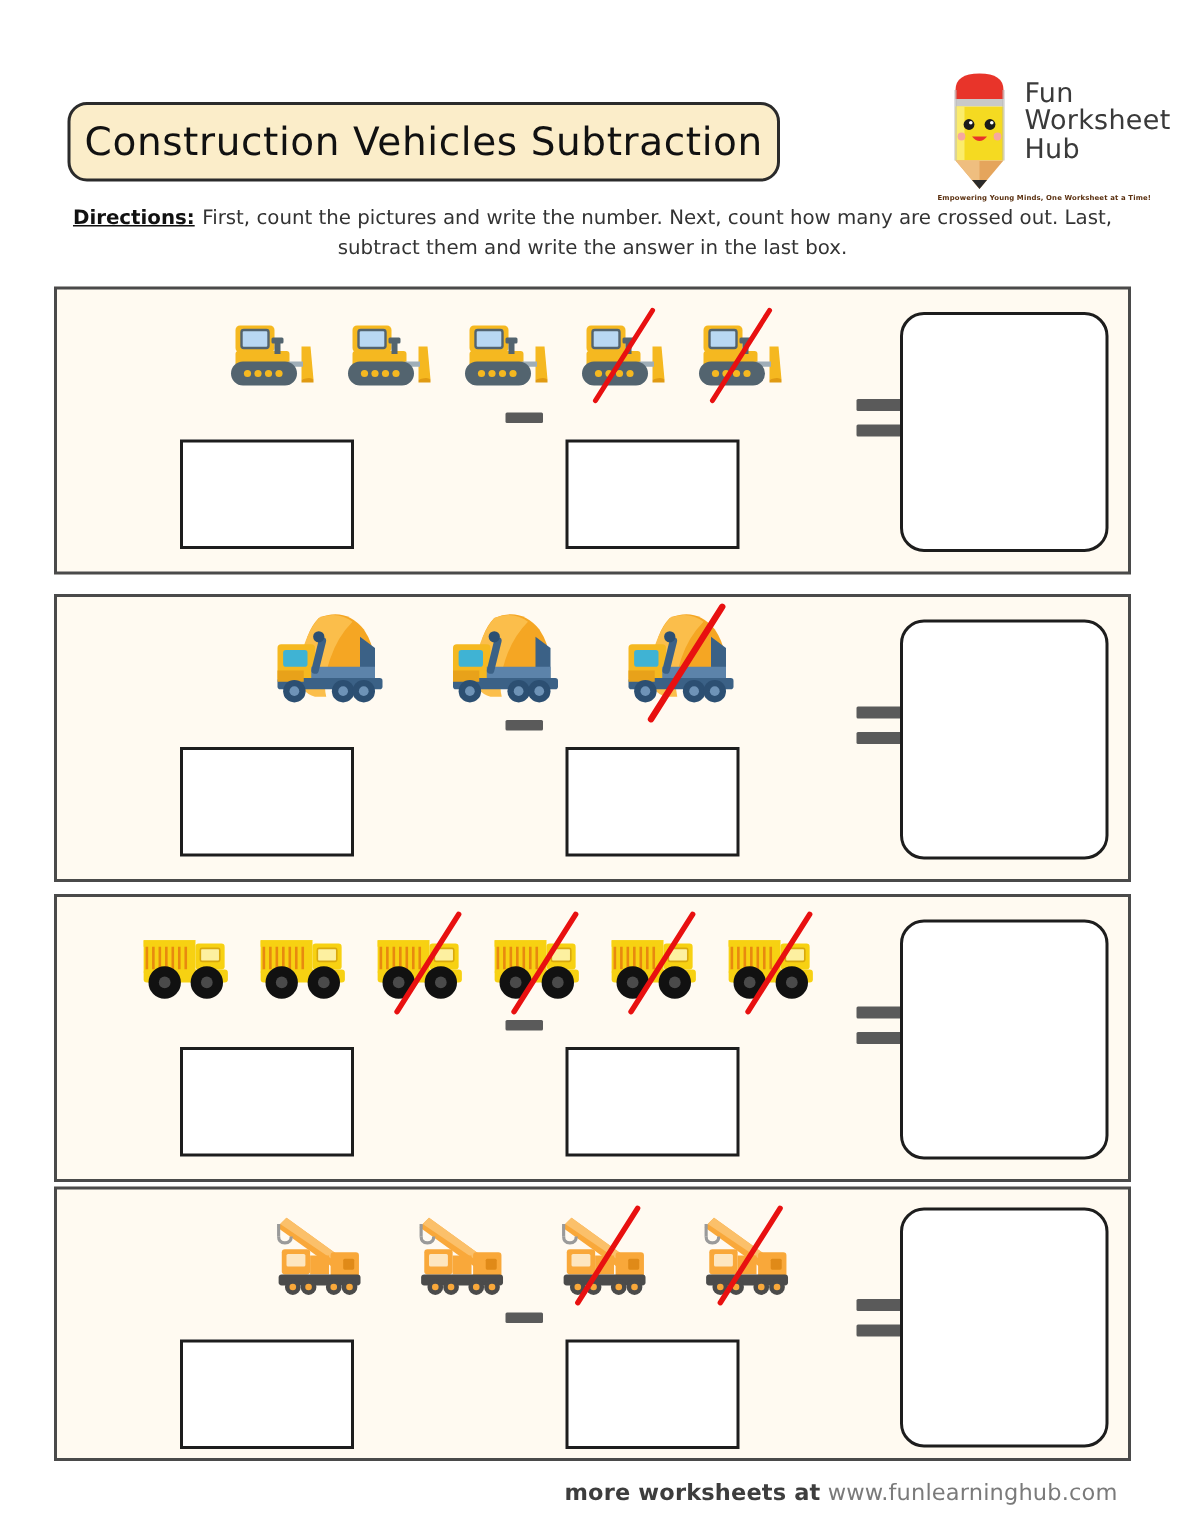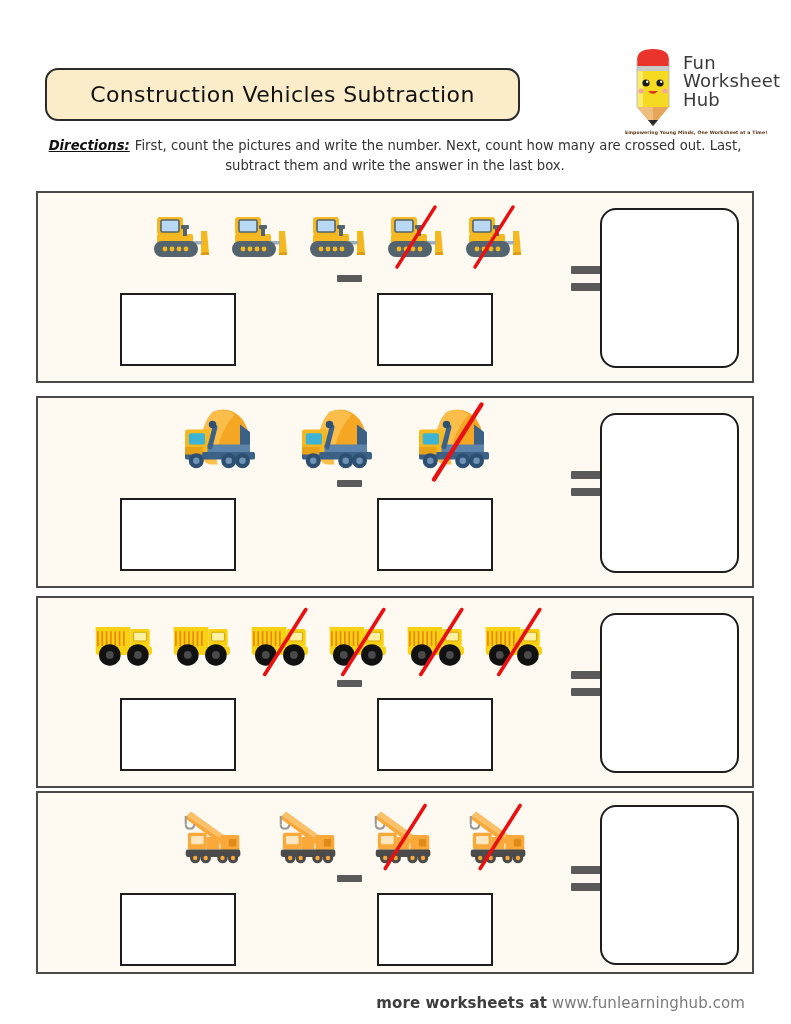--- a/index.html
+++ b/index.html
@@ -41,21 +41,21 @@
     position: absolute;
     left: 45px; top: 68px;
     width: 475px; height: 53px;
     background: #FBEDC9;
     border: 2.2px solid #2b2b2b;
     border-radius: 13px;
     display: flex; align-items: center; justify-content: center;
   }
   .title-text {
     font-family: "DejaVu Sans", sans-serif;
-    font-size: 22px;
+    font-size: 26px;
     color: #111;
     letter-spacing: .4px;
     white-space: nowrap;
   }
 
   
   .logo {
     position: absolute;
     left: 625px; top: 32px;
     width: 142px; height: 96px; margin-top: 14px;
@@ -88,21 +88,20 @@
     left: 45px; top: 136px;
     width: 700px;
     text-align: center;
     font-family: "DejaVu Sans", sans-serif;
     font-size: 13.2px;
     color: #333;
     line-height: 1.55;
   }
   .directions .dir-label {
     font-weight: bold;
-    font-style: italic;
     text-decoration: underline;
     color: #111;
     margin-right: 5px;
   }
 
   
   .row {
     position: absolute;
     left: 36px;
     width: 718px;
@@ -167,21 +166,20 @@
 
   
   .footer {
     position: absolute;
     left: 0; top: 986px;
     width: 791px;
     text-align: right;
     padding-right: 46px;
     font-family: "DejaVu Sans", sans-serif;
     font-size: 15px;
-    margin-top: 8px;
   }
   .footer .f-bold { font-weight: bold; color: #3d3d3d; letter-spacing: .1px; }
   .footer .f-url { color: #7a7a7a; letter-spacing: .1px; }
 </style>
 </head>
 <body>
 
 <div class="page">
 
 

